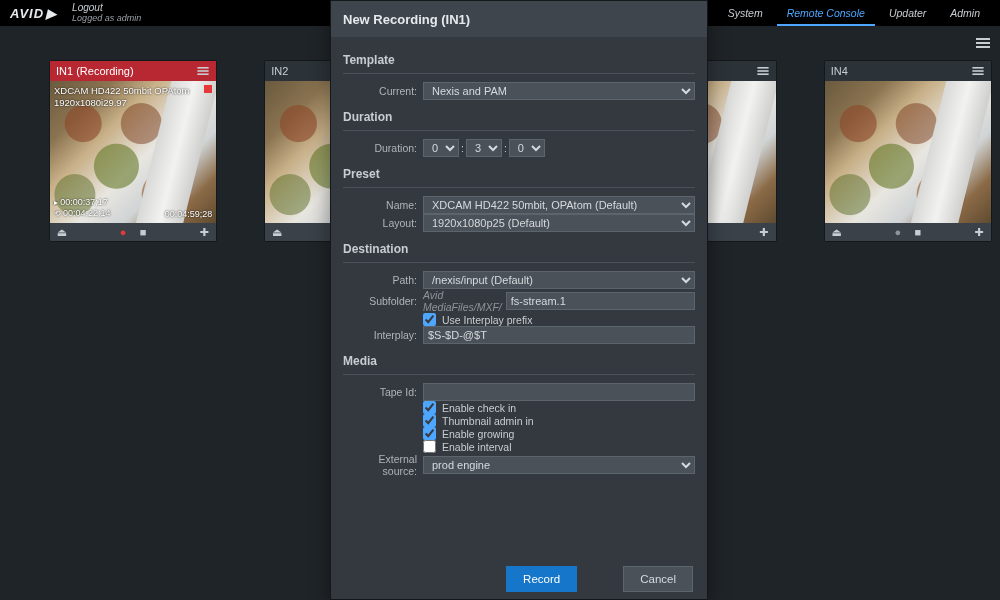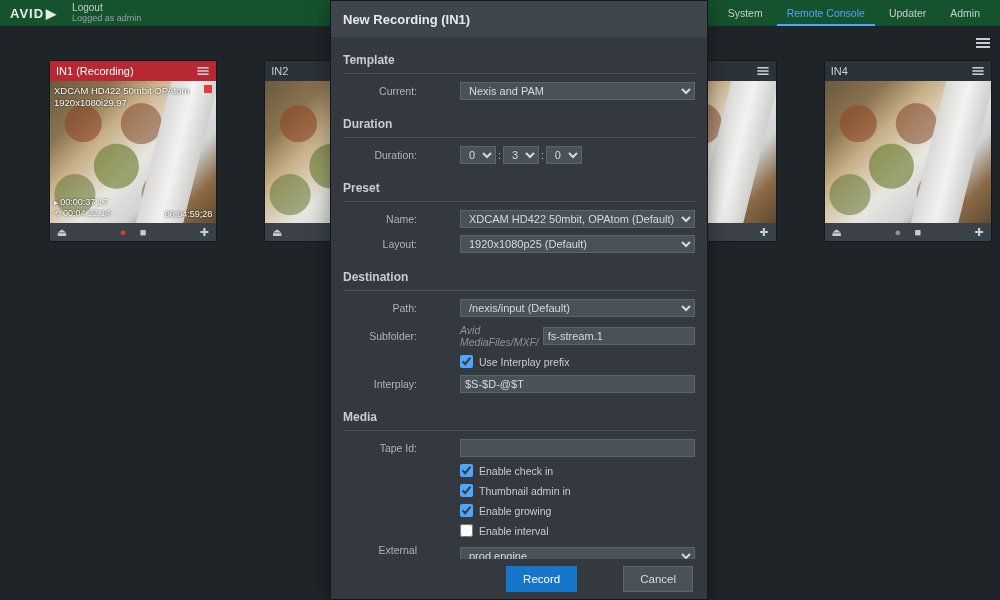--- a/index.html
+++ b/index.html
@@ -8,21 +8,22 @@
   background: #1f2428;
   font-family: Arial, sans-serif;
   color: #c8cdd1;
   font-size: 11px;
   overflow: hidden;
   position: relative;
 }
 .topbar {
   display: flex; align-items: center;
   height: 26px; padding: 0 10px;
-  background: #14532d;
+  background: #000000;
+  font-style: italic;
 }
 .logo {
   font-family: Arial, sans-serif;
   font-weight: bold; letter-spacing: 1px;
   color: #e6eaed; font-size: 13px;
   display: flex; align-items: center; gap: 2px;
 }
 .user-block { margin-left: 18px; font-size: 9px; color: #9aa0a6; line-height: 11px; }
 .user-block .logout { color: #c8cdd1; font-size: 10px; }
 .nav { margin-left: auto; display: flex; gap: 4px; height: 26px; }
@@ -95,21 +96,21 @@
   height:36px; background:#3e454c; color:#e6eaed;
   font-size:13px; font-weight:bold; display:flex; align-items:center;
   padding:0 12px;
 }
 .dialog-body { flex:1; overflow-y:auto; padding:6px 12px 4px 12px; }
 .section-head {
   font-size:12px; font-weight:bold; color:#c8cdd1;
   padding:10px 0 6px 0; border-bottom:1px solid #4a5158;
   margin-bottom:8px;
 }
-.form-row { display:flex; align-items:center; margin:7px 0; font-size:10.5px;gap:37px; }
+.form-row { display:flex; align-items:center; margin:0 0; font-size:10.5px; }
 .form-row label { width:80px; text-align:right; padding-right:6px; color:#aeb4ba; }
 .form-row .control { flex:1; }
 select, input[type=text] {
   background:#4a5158; border:1px solid #5c646c; color:#d6dade;
   font-size:11px; height:18px; padding:1px 4px;
   width:100%;
 }
 select { cursor:pointer; }
 .duration-group { display:flex; align-items:center; gap:2px; }
 .duration-group select { width:36px; }

